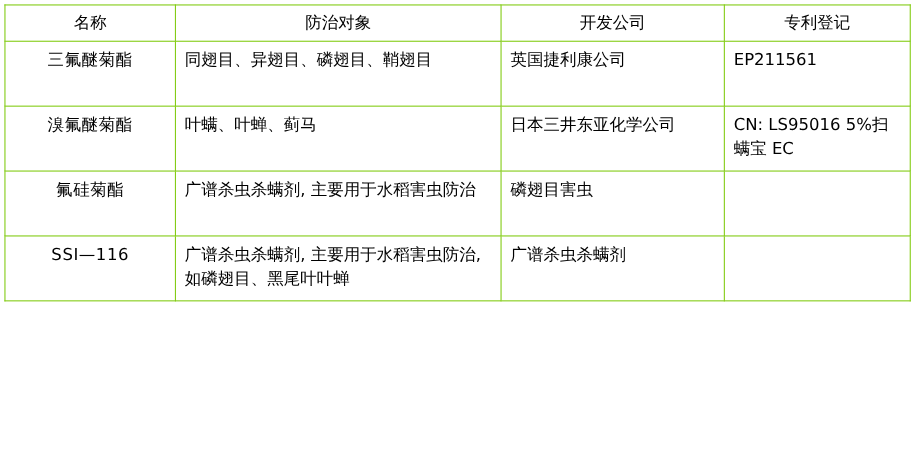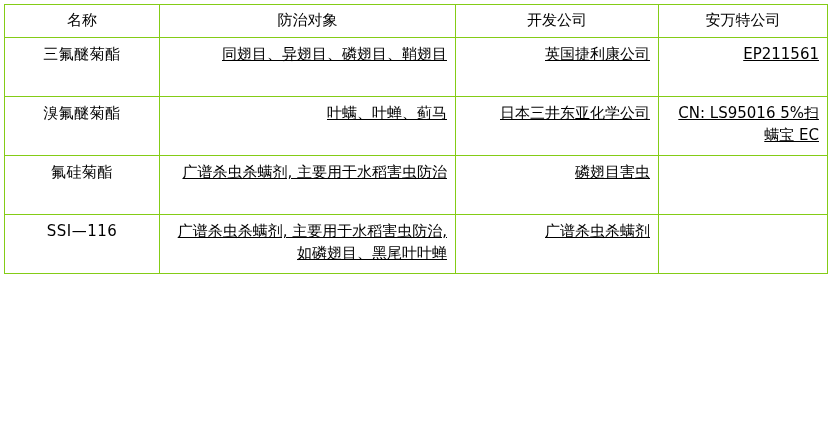--- a/index.html
+++ b/index.html
@@ -52,22 +52,21 @@
     height: 46px;
   }
   td.cell-name {
     text-align: center;
     white-space: nowrap;
     letter-spacing: 0.5px;
   }
   td.cell-target,
   td.cell-company,
   td.cell-patent {
-    text-align: right;
-    text-decoration: underline;
+    text-align: left;
   }
   td.cell-patent {
     line-height: 1.5;
   }
   .vcenter-pad-1 { padding-top: 16px; }
   .vcenter-pad-2 { padding-top: 26px; }
   .vcenter-pad-3 { padding-top: 10px; }
 </style>
 </head>
 <body>
@@ -78,21 +77,21 @@
       <col class="c0">
         <col class="c1">
         <col class="c2">
         <col class="c3">
     </colgroup>
     <thead>
       <tr>
         <th>名称</th>
         <th>防治对象</th>
         <th>开发公司</th>
-        <th>安万特公司</th>
+        <th>专利登记</th>
       </tr>
     </thead>
     <tbody>
       <tr>
         <td class="cell-name vcenter-pad-1">三氟醚菊酯</td>
         <td class="cell-target">同翅目、异翅目、磷翅目、鞘翅目</td>
         <td class="cell-company vcenter-pad-1">英国捷利康公司</td>
         <td class="cell-patent vcenter-pad-1">EP211561</td>
       </tr>
       <tr>

